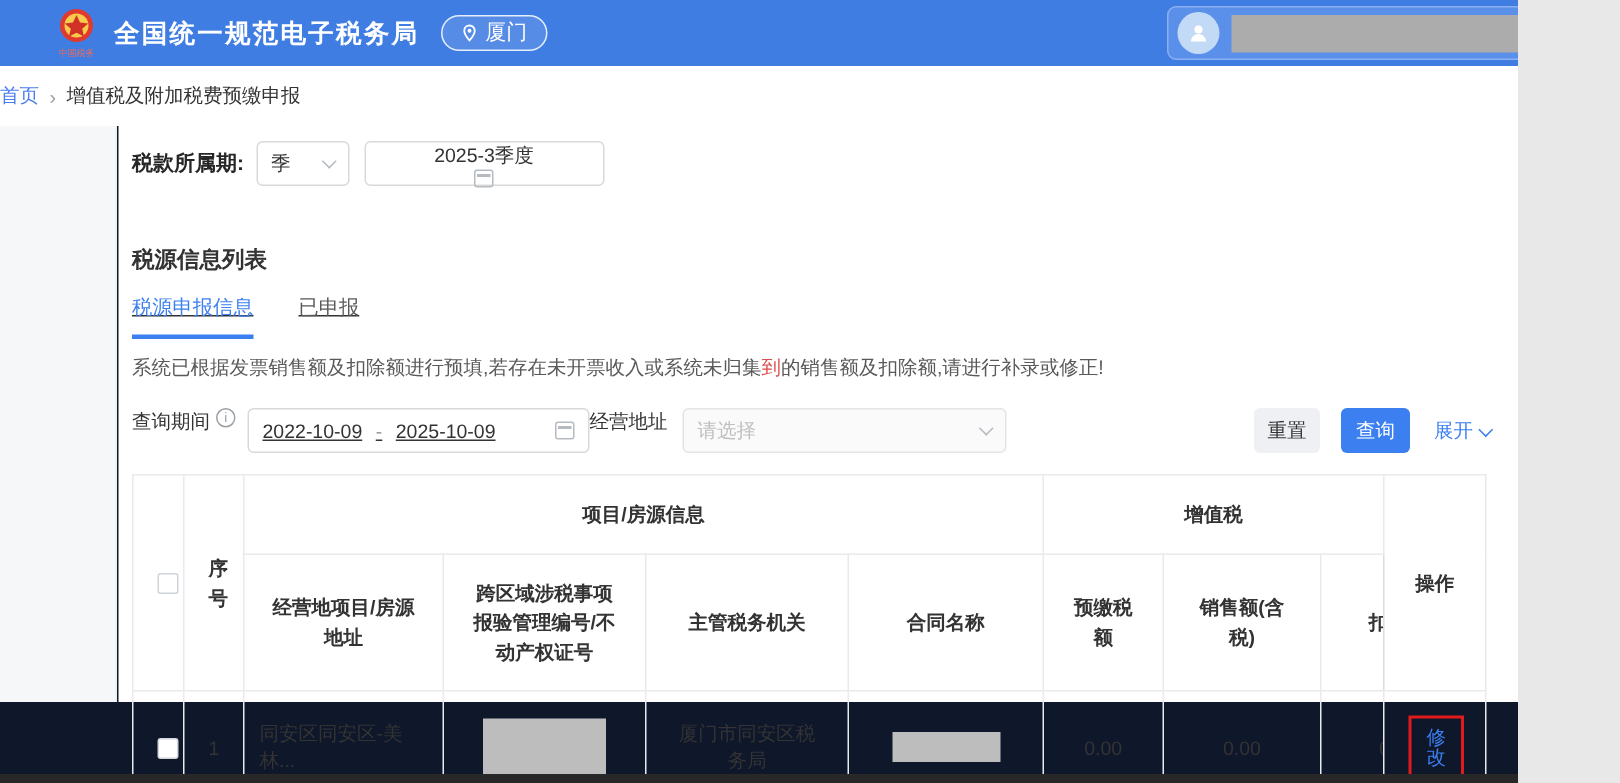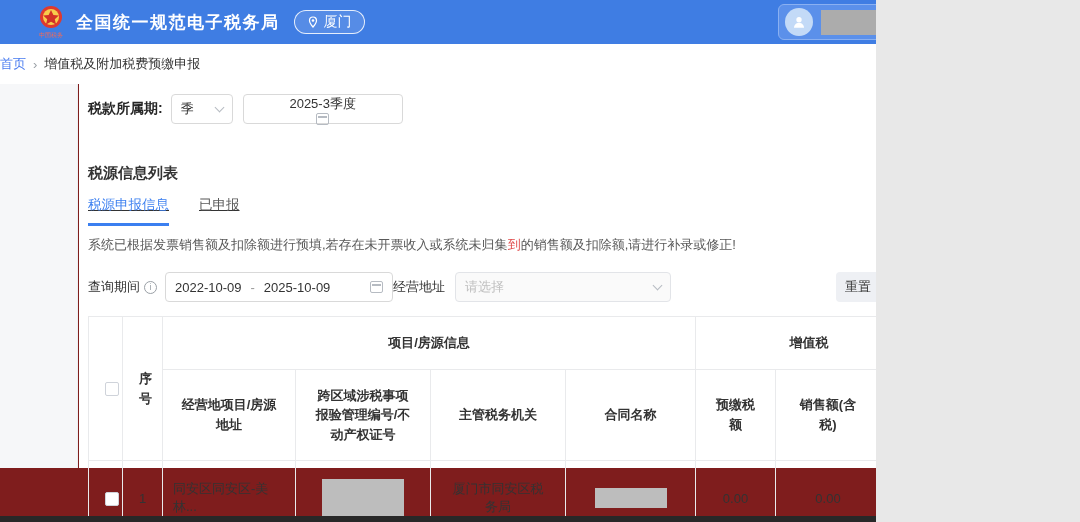--- a/index.html
+++ b/index.html
@@ -1,17 +1,17 @@
 <!DOCTYPE html>
 <html><head>
 <meta charset="utf-8">
 <style>
   * { margin:0; padding:0; box-sizing:border-box; }
   body { background:#e8e8e8; }
-  .screen{position:relative;width:876px;height:522px;background:#7f1d1d;overflow:hidden;
+  .screen{position:relative;width:1012px;height:522px;background:#0f172a;overflow:hidden;
           font-family:"Liberation Sans","DejaVu Sans",sans-serif;color:#333;}
 
   
   .topbar{position:absolute;top:0;left:0;width:1080px;height:44px;background:#3F7DE3;
           display:flex;align-items:center;padding-left:36px;}
   .logo{width:30px;height:36px;display:flex;flex-direction:column;align-items:center;justify-content:center;}
   .app-title{color:#fff;font-size:17px;font-weight:bold;margin-left:10px;letter-spacing:1.5px;}
   .loc-pill{margin-left:14px;height:24px;display:flex;align-items:center;gap:5px;padding:0 12px;
             border:1px solid rgba(255,255,255,.85);border-radius:13px;color:#fff;font-size:14px;
             background:rgba(255,255,255,.12);cursor:pointer;}
@@ -48,25 +48,25 @@
 
   
   .section-title{position:absolute;top:80px;left:9px;font-size:15px;font-weight:600;color:#333;}
   .tabs{position:absolute;top:112px;left:9px;display:flex;gap:30px;font-size:13.5px;text-decoration:underline;}
   .tab{padding-bottom:9px;color:#595959;cursor:pointer;}
   .tab.active{color:#3B7FF0;border-bottom:3px solid #3B7FF0;}
   .notice{position:absolute;top:152px;left:9px;font-size:13px;color:#595959;}
   .notice .hl{color:#E04B4B;}
 
   
-  .query-row{position:absolute;top:188px;left:9px;height:30px;display:flex;align-items:center;font-size:13px;}
+  .query-row{position:absolute;top:188px;left:9px;height:30px;display:flex;align-items:flex-start;font-size:13px;}
   .info-icon{width:13px;height:13px;border:1px solid #9AA0A6;border-radius:50%;color:#9AA0A6;
              font-size:9px;line-height:11px;text-align:center;margin:0 8px 0 4px;cursor:pointer;}
   .range-box{width:228px;height:30px;border:1px solid #D9D9D9;border-radius:4px;display:flex;
-             align-items:center;padding:0 9px;gap:9px;color:#333;cursor:pointer;}
+             align-items:center;padding:0 9px;gap:9px;color:#333;cursor:pointer;text-decoration:underline;}
   .range-box .rsep{color:#999;}
   .range-box .cal{margin-left:auto;}
   .addr-label{color:#333;}
   .addr-select{width:216px;margin-left:10px;background:#FAFAFA;border:1px solid #E2E4E8;border-radius:4px;
                height:30px;display:flex;justify-content:space-between;align-items:center;padding:0 9px;cursor:pointer;}
   .placeholder{color:#BFBFBF;}
   .query-buttons{position:absolute;top:188px;left:757px;display:flex;align-items:center;}
   .btn{height:30px;border-radius:4px;font-size:13px;font-family:inherit;cursor:pointer;}
   .btn-reset{width:44px;background:#EEF0F4;border:none;color:#333;}
   .btn-search{width:46px;background:#3B7FF0;border:none;color:#fff;margin-left:14px;}

